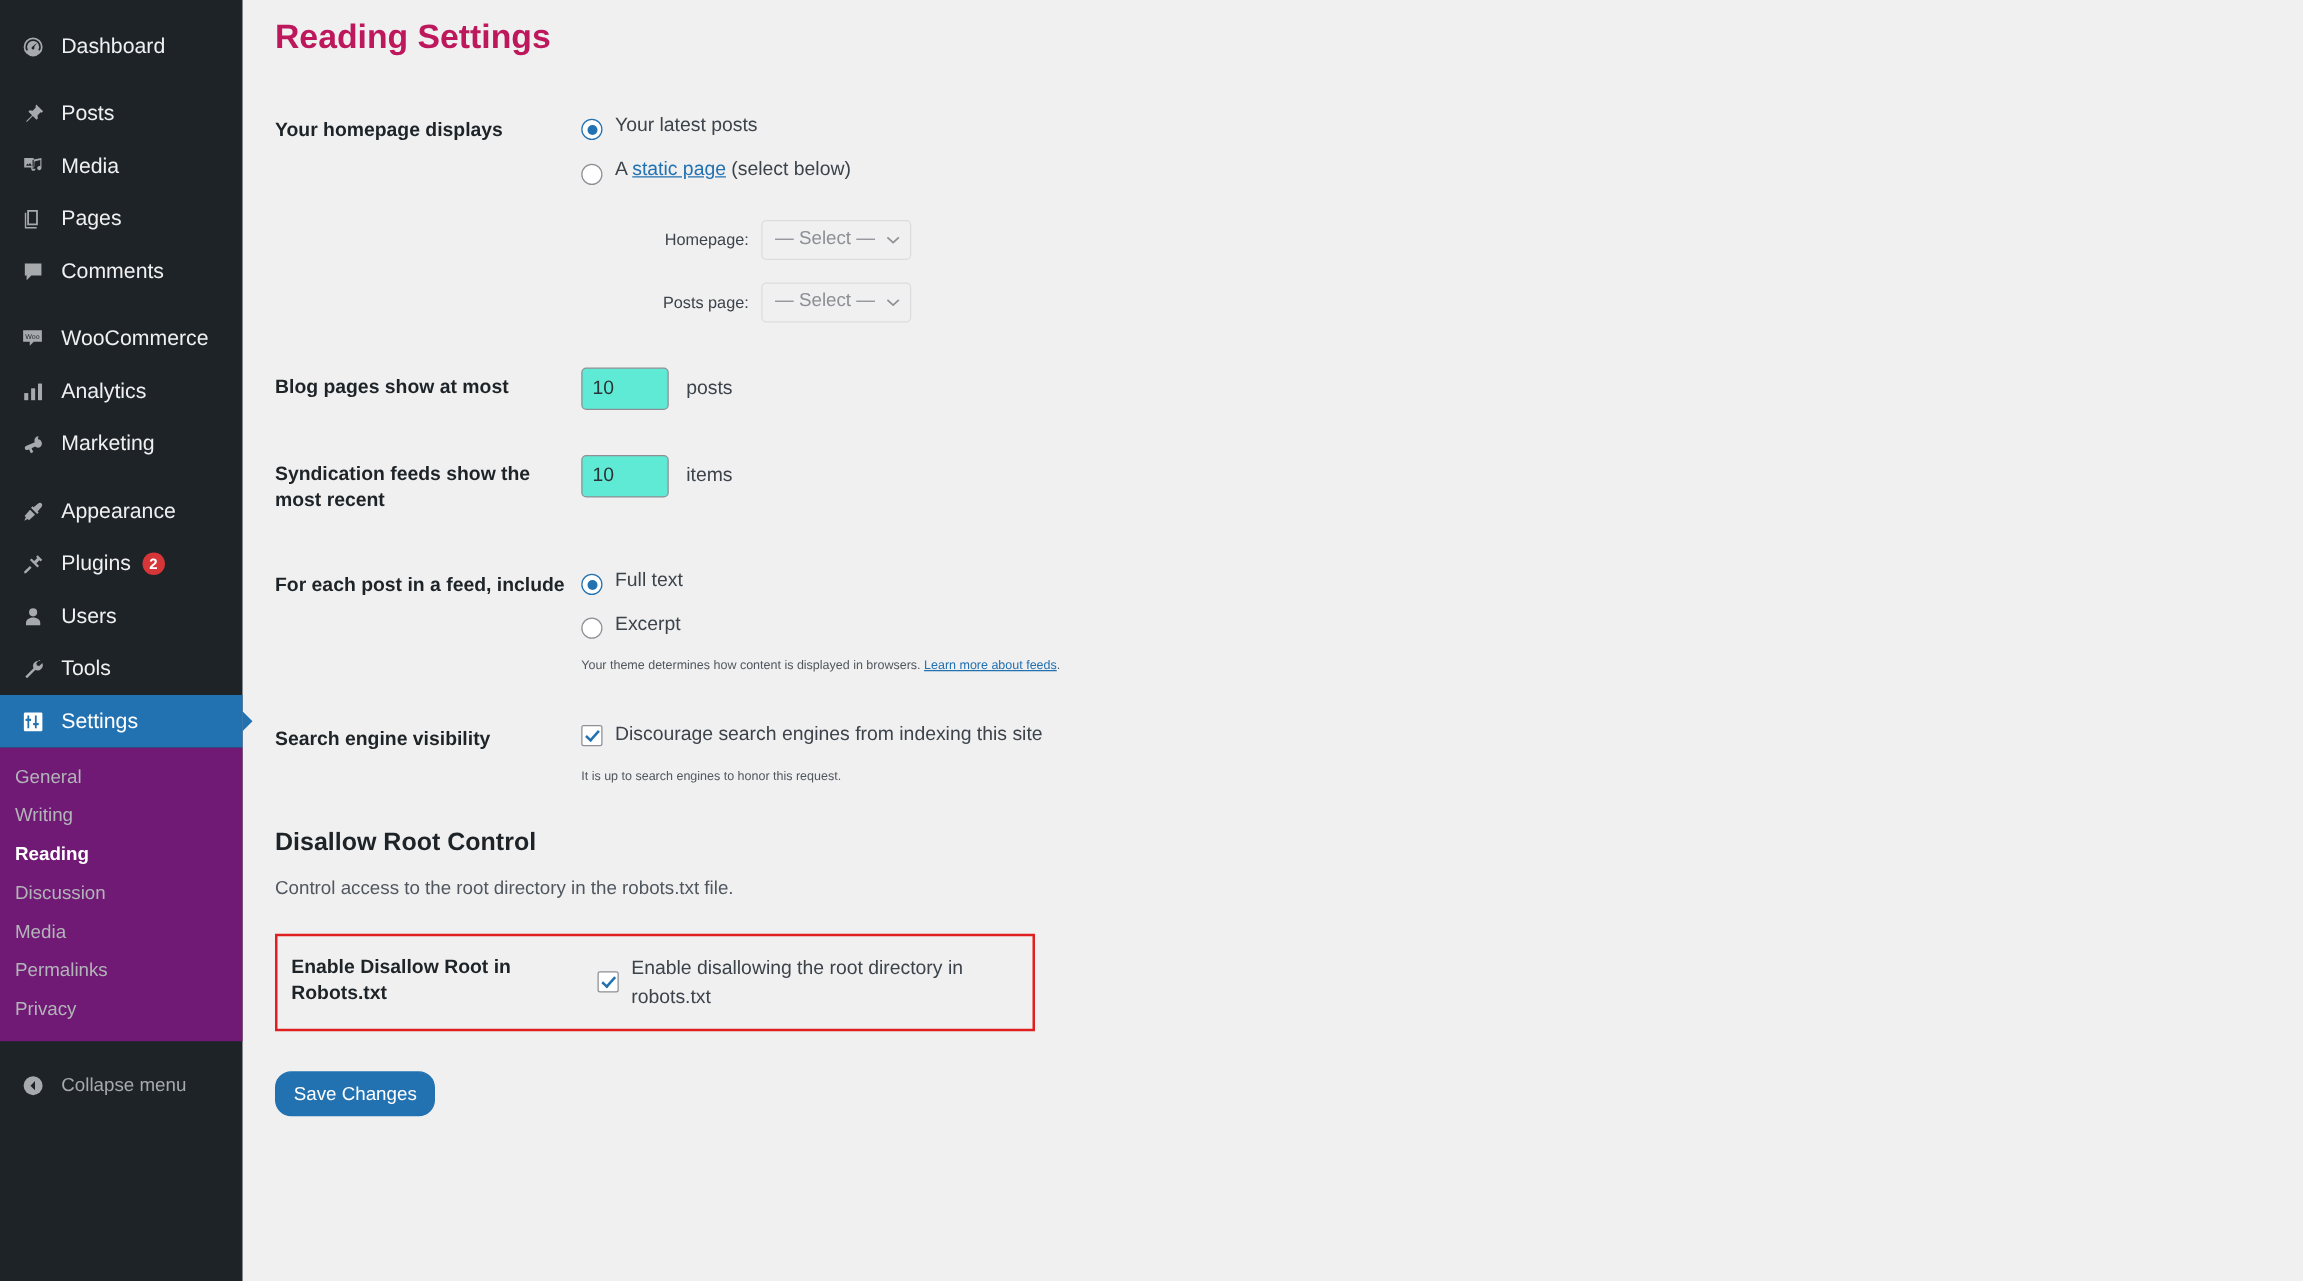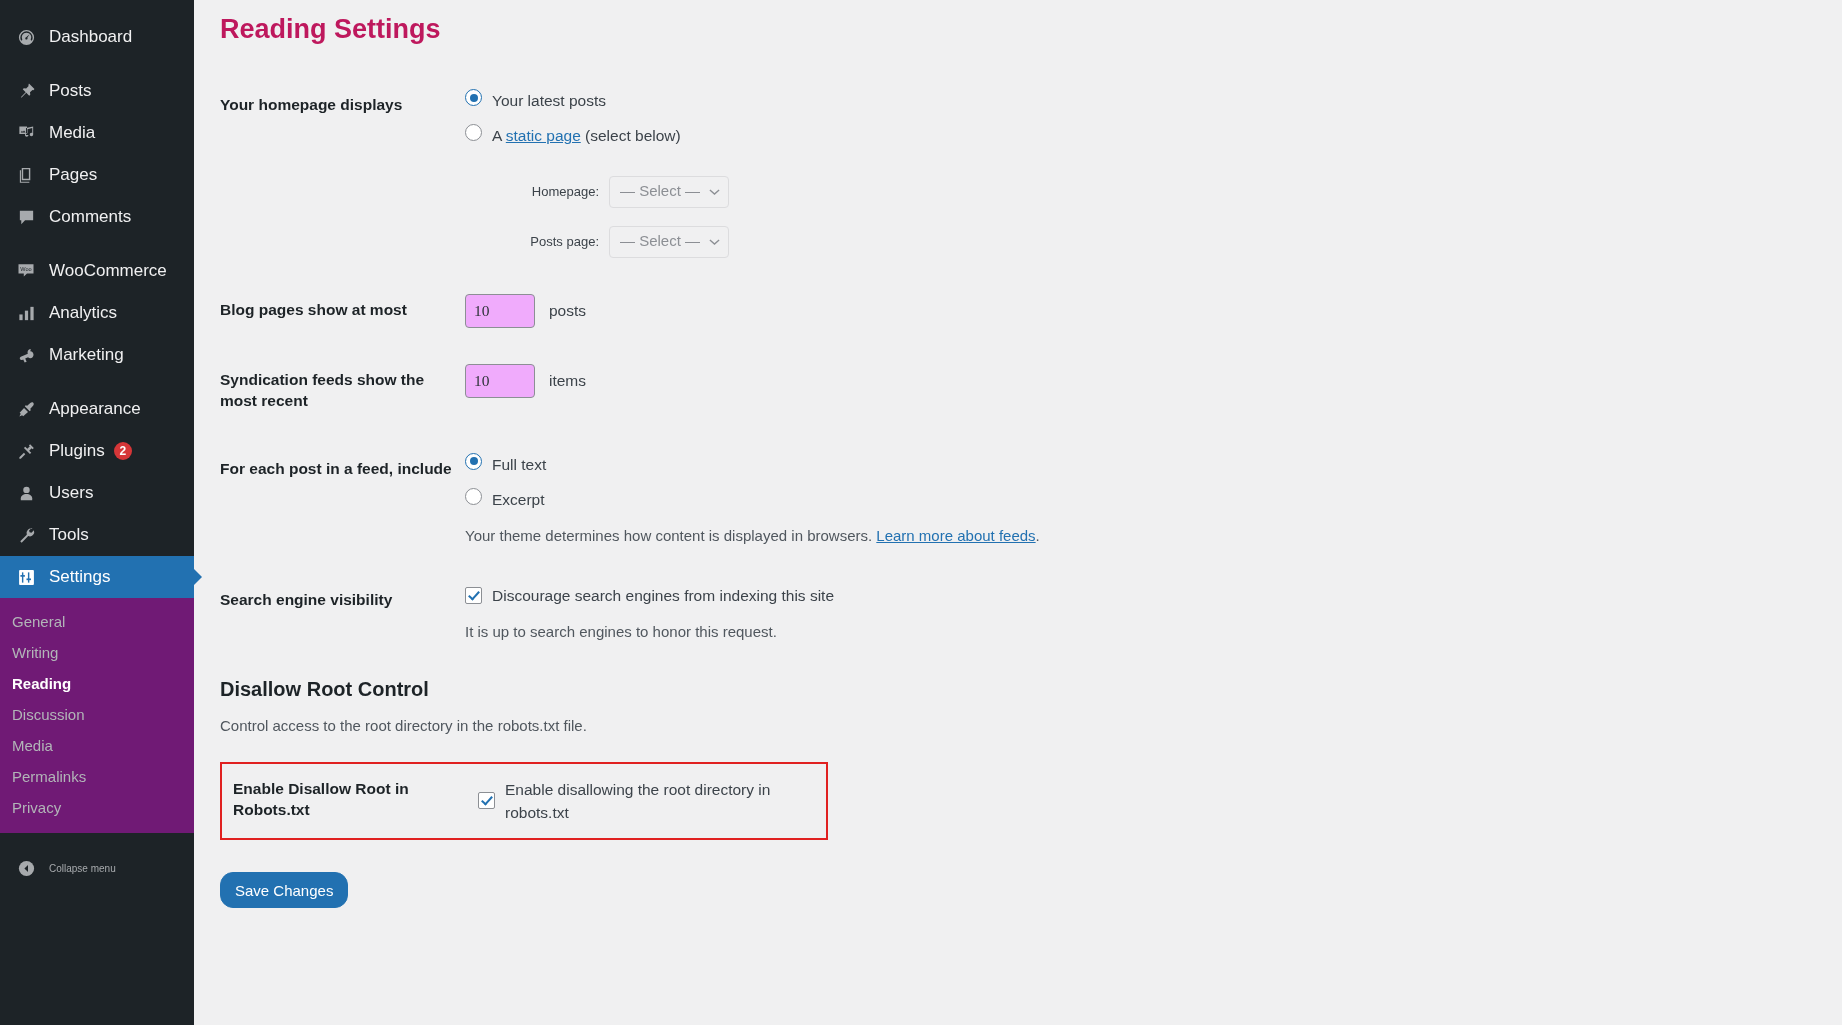--- a/index.html
+++ b/index.html
@@ -100,21 +100,21 @@
     color: #fff;
     font-weight: 700;
   }
   .collapse-row {
     display: flex;
     align-items: center;
     height: 42px;
     padding-left: 12px;
     margin-top: 14px;
     color: #a7aaad;
-    font-size: 10px;
+    font-size: 15px;
     cursor: pointer;
   }
   .collapse-row .mi-icon {
     width: 28px;
     min-width: 28px;
     display: flex;
     align-items: center;
     justify-content: center;
     margin-right: 9px;
   }
@@ -150,21 +150,21 @@
     line-height: 1.4;
   }
   table.form-table td {
     vertical-align: top;
     padding: 18px 10px 18px 0;
     line-height: 1.5;
     font-size: 15.5px;
   }
   .radio-row {
     display: flex;
-    align-items: flex-start;
+    align-items: flex-end;
     margin-bottom: 12px;
     font-size: 15.5px;
     color: #3c434a;
   }
   .radio-row:last-child { margin-bottom: 0; }
   .radio {
     width: 17px;
     height: 17px;
     min-width: 17px;
     border-radius: 50%;
@@ -258,39 +258,39 @@
     display: flex;
     align-items: center;
     justify-content: center;
     color: #8c8f94;
   }
   .num-input {
     width: 70px;
     height: 34px;
     border: 1px solid #8c8f94;
     border-radius: 4px;
-    background: #f0abfc;
+    background: #5eead4;
     font-size: 15.5px;
     color: #2c3338;
     padding: 0 8px;
     box-sizing: border-box;
-    font-family: Liberation Serif, serif;
+    font-family: Liberation Sans, sans-serif;
   }
   .inline-row {
     display: flex;
     align-items: center;
   }
   .inline-row .suffix {
     margin-left: 14px;
     font-size: 15.5px;
     color: #3c434a;
   }
   .helper {
     margin-top: 14px;
-    font-size: 15px;
+    font-size: 10px;
     color: #50575e;
   }
   .section-title {
     font-size: 20px;
     font-weight: 600;
     color: #1d2327;
     margin: 16px 0 0 0;
   }
   .section-desc {
     font-size: 15px;

